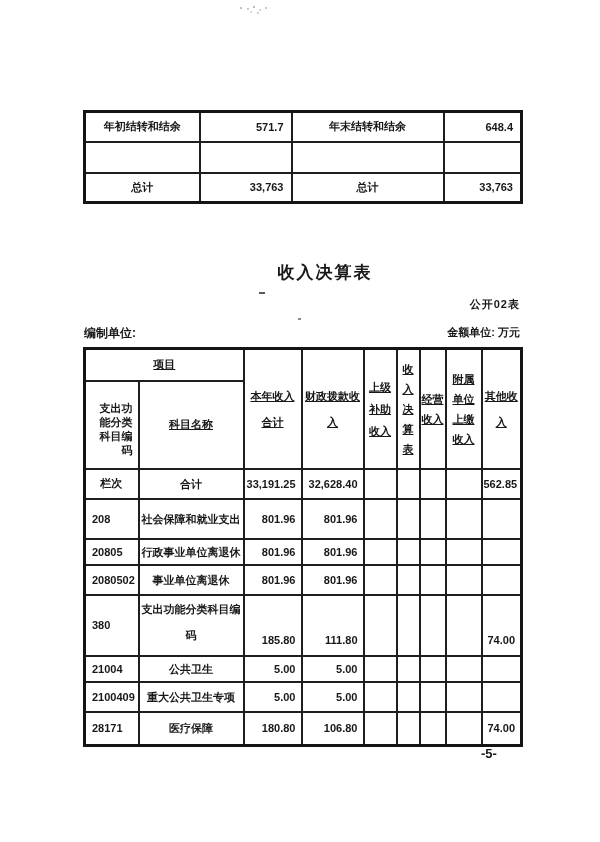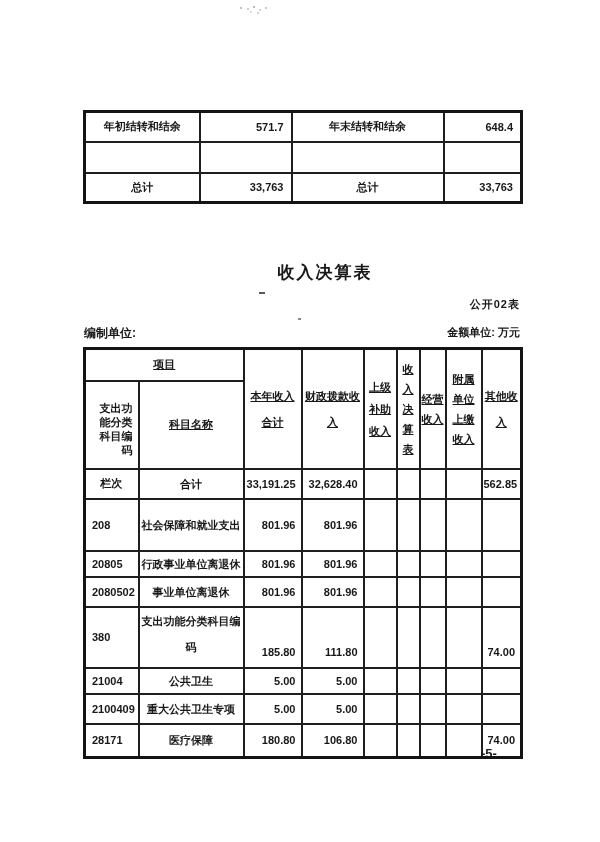--- a/index.html
+++ b/index.html
@@ -39,21 +39,21 @@
     text-align: center; font-size: 17px; font-weight: bold; letter-spacing: 2px;
   }
   .table-code { position: absolute; right: 80px; top: 297px; font-size: 11px; font-weight: bold; letter-spacing: 1px; }
   .unit-left  { position: absolute; left: 84px;  top: 325px; font-size: 12px; font-weight: bold; }
   .unit-right { position: absolute; right: 80px; top: 325px; font-size: 11px; font-weight: bold; }
   .page-num   { position: absolute; left: 481px; top: 746px; font-size: 13px; font-weight: bold; letter-spacing: 0px; }
 
   
   .t2 { left: 83px; top: 347px; width: 437px; }
   tr.h32 { height: 32px; } tr.h88 { height: 88px; }
-  tr.h36 { height: 52px; } tr.h29 { height: 22px; }
+  tr.h36 { height: 40px; } tr.h29 { height: 22px; }
   tr.h59 { height: 59px; } tr.h34 { height: 34px; }
 
   .t2 td.hc { text-align: center; word-break: break-all; padding: 0 1px; text-decoration: underline; }
   .t2 td.h-code { text-align: right; word-break: break-all; padding: 8px 5px 0 7px; line-height: 14px; }
   .lh20 { line-height: 20px; } .lh22 { line-height: 22px; } .lh26 { line-height: 26px; }
 
   .t2 td.code { text-align: left; padding-left: 6px; }
   .t2 td.code.center { text-align: center; padding-left: 0; }
   .t2 td.name { text-align: center; word-break: break-all; line-height: 24px; padding: 0 1px; }
   .t2 td.num  { text-align: right; padding-right: 5px; }

